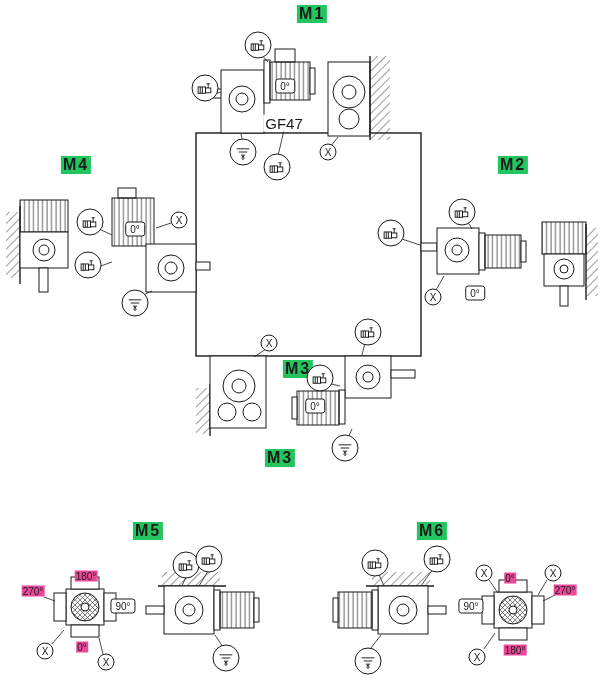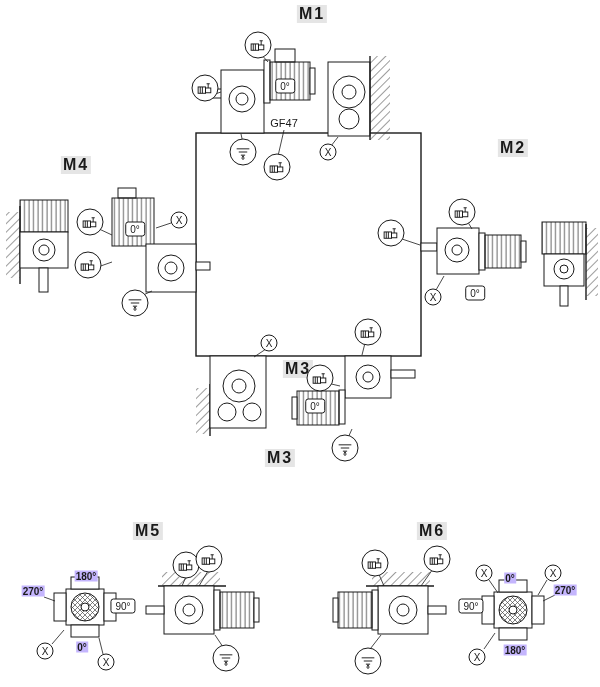--- a/index.html
+++ b/index.html
@@ -1,25 +1,25 @@
 <!DOCTYPE html>
 <html><head>
 <meta charset="utf-8">
 <style>
   * { margin:0; padding:0; box-sizing:border-box; }
   html,body { background:#f5f5f3; }
   body { font-family:"Liberation Sans", sans-serif; color:#1a1a1a; }
   .canvas { position:relative; width:600px; height:687px; background:#ffffff; overflow:hidden; }
   .layer { position:absolute; left:0; top:0; }
   .abs { position:absolute; transform:translate(-50%,-50%); white-space:nowrap; }
-  .pos-label { font-size:16px; font-weight:bold; letter-spacing:2px; background:#e5e5e5; padding:0 2px; }
-  .unit-label { font-size:11px; background:#fff; padding:0 2px; }
+  .pos-label { font-size:16px; font-weight:bold; letter-spacing:2px; background:#22c55e; padding:0 2px; }
+  .unit-label { font-size:15px; background:#fff; padding:0 2px; }
   .deg-pill { font-size:10px; line-height:13px; border:1px solid #1a1a1a; border-radius:3px;
               padding:0 4px; background:#fff; }
-  .deg-text { font-size:10px; background:#c4b5fd; padding:0 1px;font-weight:bold; }
+  .deg-text { font-size:10px; background:#ec4899; padding:0 1px; }
   .x-circle { width:17px; height:17px; border:1px solid #1a1a1a; border-radius:50%;
               background:#fff; font-size:10px; display:flex; align-items:center; justify-content:center; }
   .sym-circle { width:27px; height:27px; border:1px solid #1a1a1a; border-radius:50%;
                 background:#fff; display:flex; align-items:center; justify-content:center; }
   .sym-circle svg { width:19px; height:19px; display:block; }
 </style>
 </head>
 <body>
 
 <div class="canvas">
@@ -193,21 +193,21 @@
         <line x1="489" y1="580" x2="498" y2="593"></line>
         <line x1="547" y1="580" x2="538" y2="595"></line>
         <line x1="484" y1="649" x2="495" y2="633"></line>
         <line x1="555" y1="595" x2="543" y2="601"></line>
       </g>
     </g>
   </svg>
 
   <div class="abs pos-label" style="left:312px;top:14px">M1</div>
   <div class="abs pos-label" style="left:76px;top:165px">M4</div>
-  <div class="abs pos-label" style="left:513px;top:148px">M2</div>
+  <div class="abs pos-label" style="left:513px;top:165px">M2</div>
   <div class="abs pos-label" style="left:298px;top:369px">M3</div>
   <div class="abs pos-label" style="left:280px;top:458px">M3</div>
   <div class="abs pos-label" style="left:148px;top:531px">M5</div>
   <div class="abs pos-label" style="left:432px;top:531px">M6</div>
 
   <div class="abs unit-label" style="left:284px;top:123px">GF47</div>
 
   <div class="abs deg-pill" style="left:285px;top:86px">0°</div>
   <div class="abs deg-pill" style="left:135px;top:229px">0°</div>
   <div class="abs deg-pill" style="left:475px;top:293px">0°</div>

